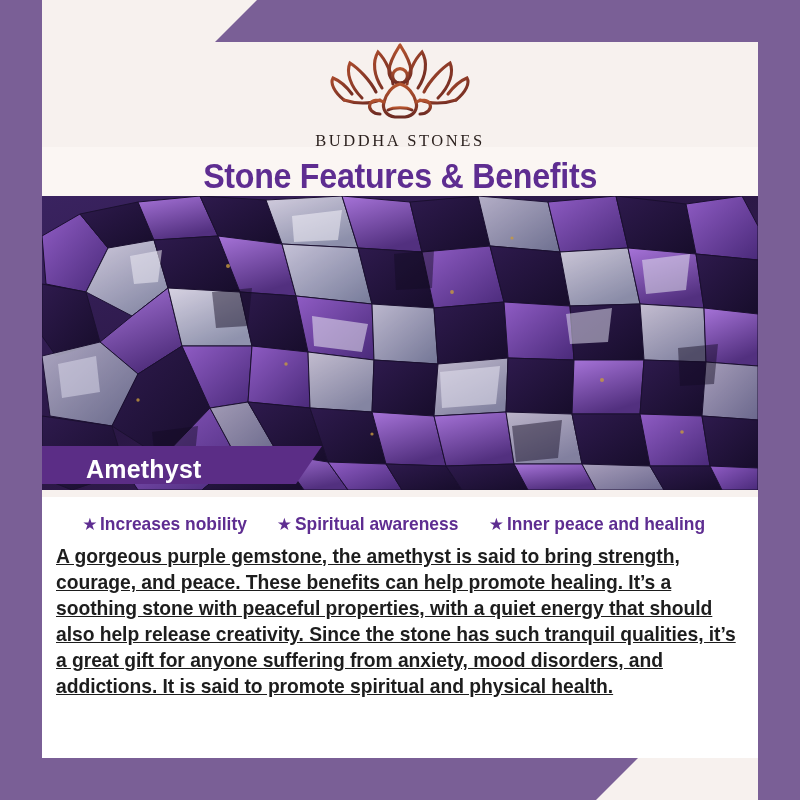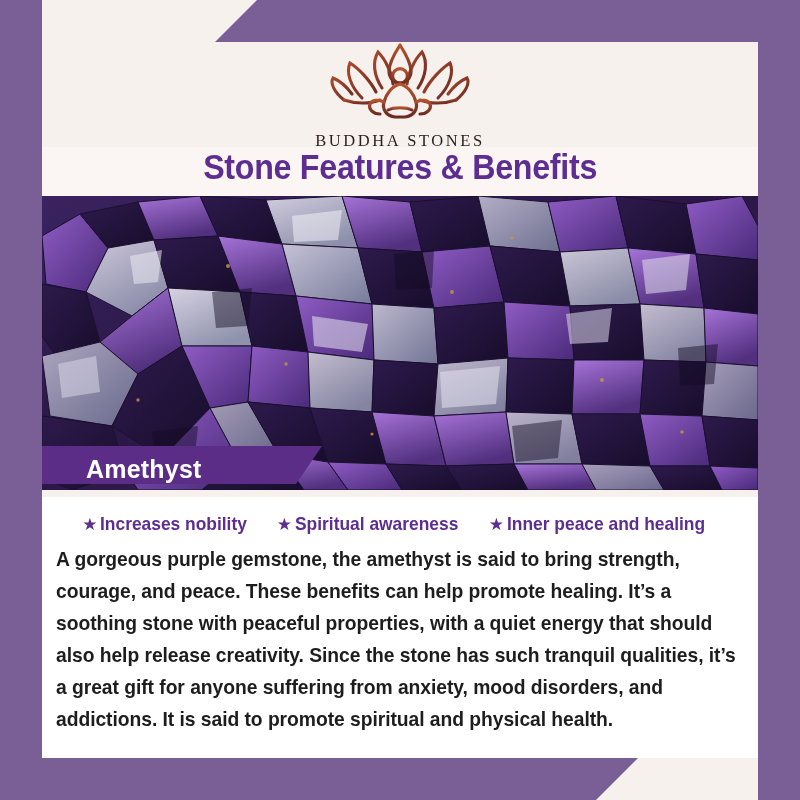--- a/index.html
+++ b/index.html
@@ -40,21 +40,21 @@
   .logo-mark{margin-top:-6px;}
   .logo-word{
     margin-top:1px;
     font-family:"Liberation Serif","DejaVu Serif",serif;
     font-size:16.5px;letter-spacing:2.6px;color:#2a1f1c;white-space:nowrap;
   }
 
   
   .title-band{
     position:absolute;left:0;top:105px;width:716px;height:49px;
-    display:flex;align-items:flex-start;justify-content:center;
+    display:flex;align-items:flex-end;justify-content:center;
     background:#fbf6f3;
   }
   .title-band .title{
     font-size:35px;font-weight:bold;color:#5e2d91;
     letter-spacing:-0.3px;transform:scaleX(.92);transform-origin:center;
     white-space:nowrap;
   }
 
   
   .photo{
@@ -86,22 +86,22 @@
   }
   .benefit{
     display:flex;align-items:center;gap:3px;
     color:#5e2d91;font-size:18.5px;font-weight:bold;white-space:nowrap;
   }
   .benefit .star{font-size:17px;line-height:1;}
   .benefit .btxt{transform:scaleX(.94);transform-origin:left center;}
 
   .body-text{
     margin:9px 14px 0 14px;
-    font-size:19.3px;line-height:32px;color:#1d1d1d;
-    font-weight:600;letter-spacing:-0.05px;text-align:left;
+    font-size:19.3px;line-height:26px;color:#1d1d1d;
+    font-weight:600;letter-spacing:-0.05px;text-align:left;text-decoration:underline;
   }
 </style>
 </head>
 <body>
 
 <div class="page">
 
   <div class="frame-top"></div>
   <div class="frame-right"></div>
   <div class="frame-left"></div>

